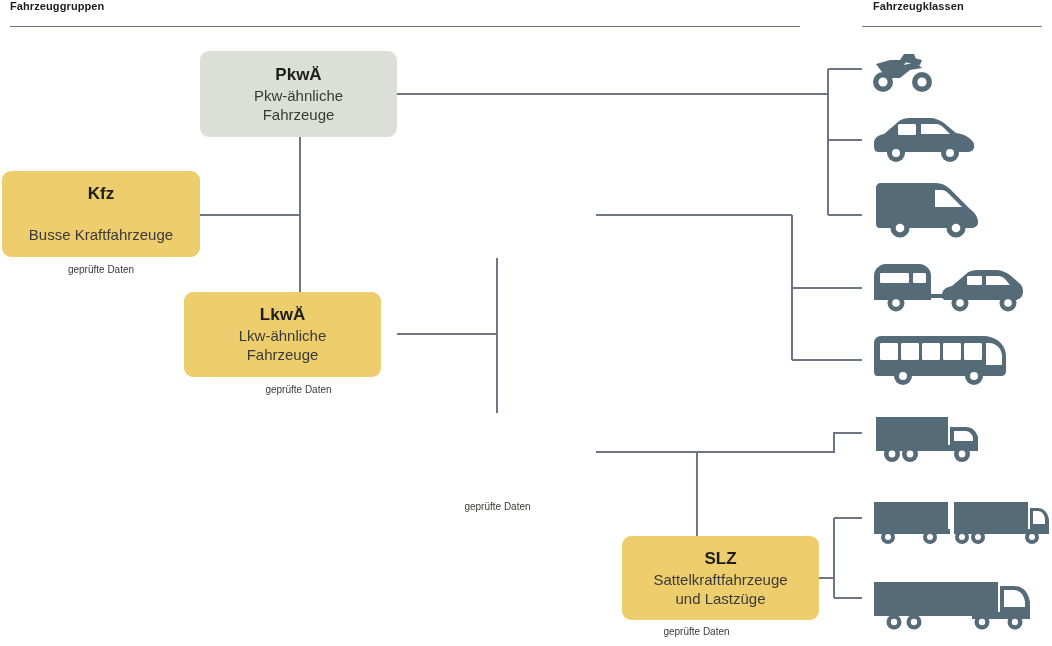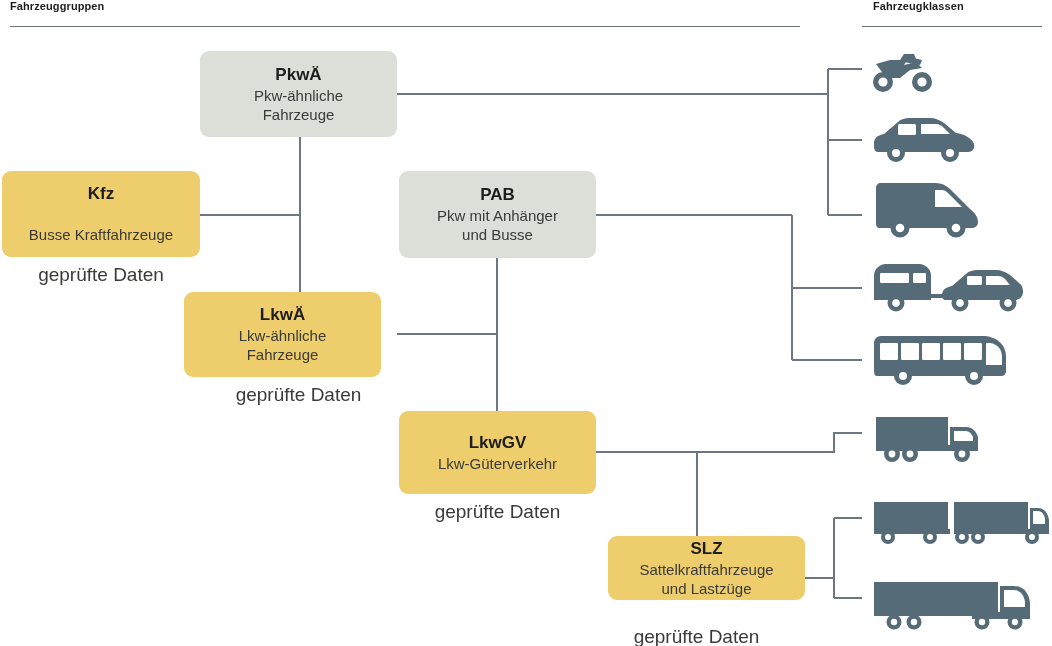--- a/index.html
+++ b/index.html
@@ -55,21 +55,21 @@
     color:#1d1d1b;
     margin-bottom:2px;
   }
   .gbox .g-desc{
     font-size:15px;
     font-weight:normal;
     color:#3a3a38;
   }
   .caption{
     position:absolute;
-    font-size:19px;
+    font-size:10px;
     color:#3a3a38;
     text-align:center;
     white-space:nowrap;
   }
 
   
   .vicon{
     position:absolute;
     display:block;
   }
@@ -122,40 +122,31 @@
     <div class="g-desc">Pkw-ähnliche</div>
     <div class="g-desc">Fahrzeuge</div>
   </div>
 
   <div class="gbox gold" style="left:2px; top:171px; width:198px; height:86px;gap:20px;">
     <div class="g-code">Kfz</div>
     <div class="g-desc">Busse Kraftfahrzeuge</div>
   </div>
   <div class="caption" style="left:2px; top:264px; width:198px;">geprüfte Daten</div>
 
-  <div class="gbox grey" style="left:399px; top:171px; width:197px; height:87px;">
-    <div class="g-code">PAB</div>
-    <div class="g-desc">Pkw mit Anhänger</div>
-    <div class="g-desc">und Busse</div>
-  </div>
 
   <div class="gbox gold" style="left:184px; top:292px; width:197px; height:85px;">
     <div class="g-code">LkwÄ</div>
     <div class="g-desc">Lkw-ähnliche</div>
     <div class="g-desc">Fahrzeuge</div>
   </div>
   <div class="caption" style="left:200px; top:384px; width:197px;">geprüfte Daten</div>
 
-  <div class="gbox gold" style="left:399px; top:411px; width:197px; height:83px;">
-    <div class="g-code">LkwGV</div>
-    <div class="g-desc">Lkw-Güterverkehr</div>
-  </div>
   <div class="caption" style="left:399px; top:501px; width:197px;">geprüfte Daten</div>
 
-  <div class="gbox gold" style="left:608px; top:536px; width:197px; height:64px;">
+  <div class="gbox gold" style="left:622px; top:536px; width:197px; height:84px;">
     <div class="g-code">SLZ</div>
     <div class="g-desc">Sattelkraftfahrzeuge</div>
     <div class="g-desc">und Lastzüge</div>
   </div>
   <div class="caption" style="left:598px; top:626px; width:197px;">geprüfte Daten</div>
 
   <svg class="vicon" style="left:870px; top:50px;" width="70" height="44" viewBox="0 0 70 44">
     <g fill="#566b78">
       <path d="M6 14 L20 10 L30 10 L34 4 L44 4 L46 9 L38 9 L34 15 L46 12 L52 18 L40 20 L30 28 L18 28 L12 22 Z"></path>
       <path d="M36 6 L52 10 L50 15 L34 12 Z"></path>

